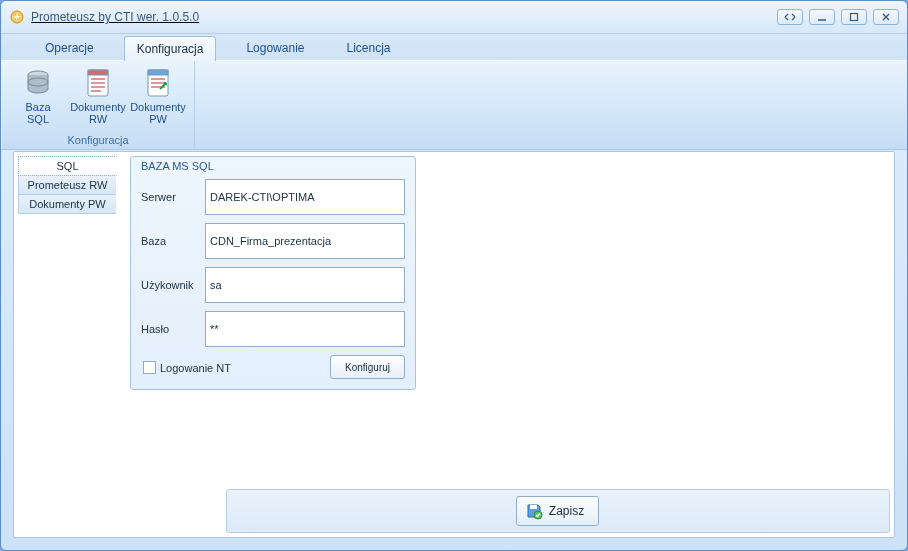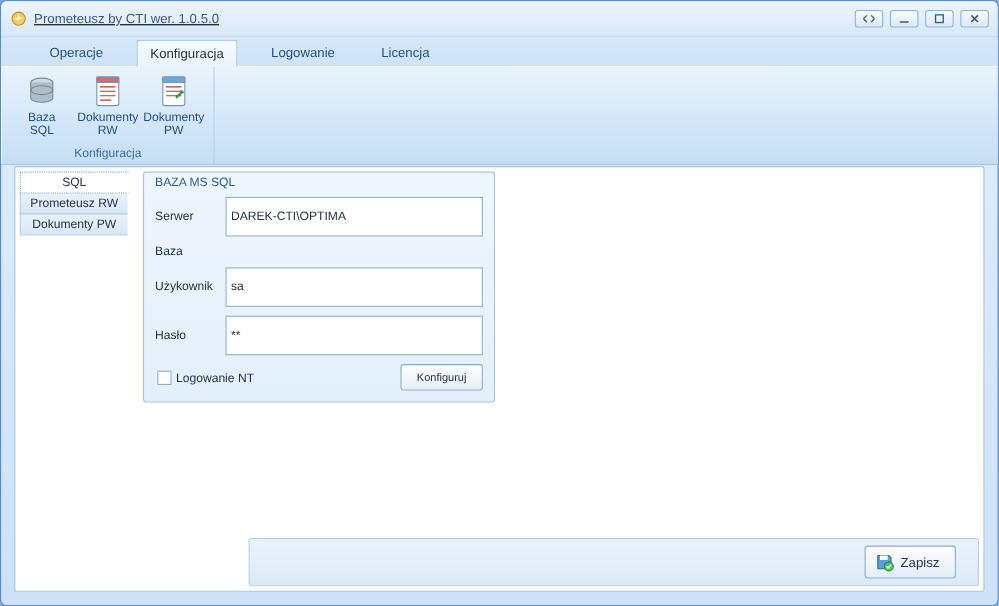--- a/index.html
+++ b/index.html
@@ -83,21 +83,21 @@
   .side-tab.active {
     background: #fff; border: 1px dotted #88a8c8; border-right: 1px solid #fff;
     position: relative; z-index: 2; margin-right: -1px;
   }
   .side-tab + .side-tab { margin-top: -1px; }
 
   .form-panel {
     flex: 1; position: relative;
   }
   .groupbox {
-    position: absolute; left: 14px; top: 4px; width: 320px;
+    position: absolute; left: 14px; top: 4px; width: 286px;
     border: 1px solid #a7c3e2; border-radius: 3px;
     background: linear-gradient(to bottom,#eef6fe,#e3effb);
     padding: 22px 10px 10px 10px;
   }
   .groupbox-title {
     position: absolute; top: 3px; left: 10px; font-size: 11px; color: #2a5a92;
   }
   .form-row { display: flex; align-items: center; margin-bottom: 8px; justify-content: space-between; }
   .form-label { width: 64px; font-size: 11px; color: #234; }
   .form-input {
@@ -112,21 +112,21 @@
   .btn {
     height: 24px; padding: 0 14px; border: 1px solid #8faecd; border-radius: 3px;
     background: linear-gradient(to bottom,#fefefe,#e6eff8); font-size: 10px; color: #234;
     display: flex; align-items: center; justify-content: center; cursor: pointer;
   }
 
   .footer-bar {
     position: absolute; left: 110px; right: 4px; bottom: 4px; height: 44px;
     border: 1px solid #b7cde4; border-radius: 3px;
     background: linear-gradient(to bottom,#eaf3fc,#dce9f7);
-    display: flex; align-items: center; justify-content: flex-end; padding-right: 20px; margin-top: 32px;
+    display: flex; align-items: center; justify-content: center; padding-right: 1px; margin-top: 32px;
   }
   .save-btn {
     height: 30px; padding: 0 14px 0 8px; border: 1px solid #8faecd; border-radius: 3px;
     background: linear-gradient(to bottom,#fefefe,#e3eef8); font-size: 12px; color: #234;
     display: flex; align-items: center; gap: 6px; cursor: pointer;
   }
 </style>
 </head>
 <body>
 
@@ -220,20 +220,21 @@
     <div class="form-panel">
       <div class="groupbox">
         <div class="groupbox-title">BAZA MS SQL</div>
 
         <div class="form-row">
           <div class="form-label">Serwer</div>
           <input class="form-input" value="DAREK-CTI\OPTIMA" style="">
         </div>
         <div class="form-row">
           <div class="form-label">Baza</div>
+          <input class="form-input" value="CDN_Firma_prezentacja" style="">
         </div>
         <div class="form-row">
           <div class="form-label">Użykownik</div>
           <input class="form-input" value="sa" style="">
         </div>
         <div class="form-row">
           <div class="form-label">Hasło</div>
           <input class="form-input" value="**" style="">
         </div>
 

